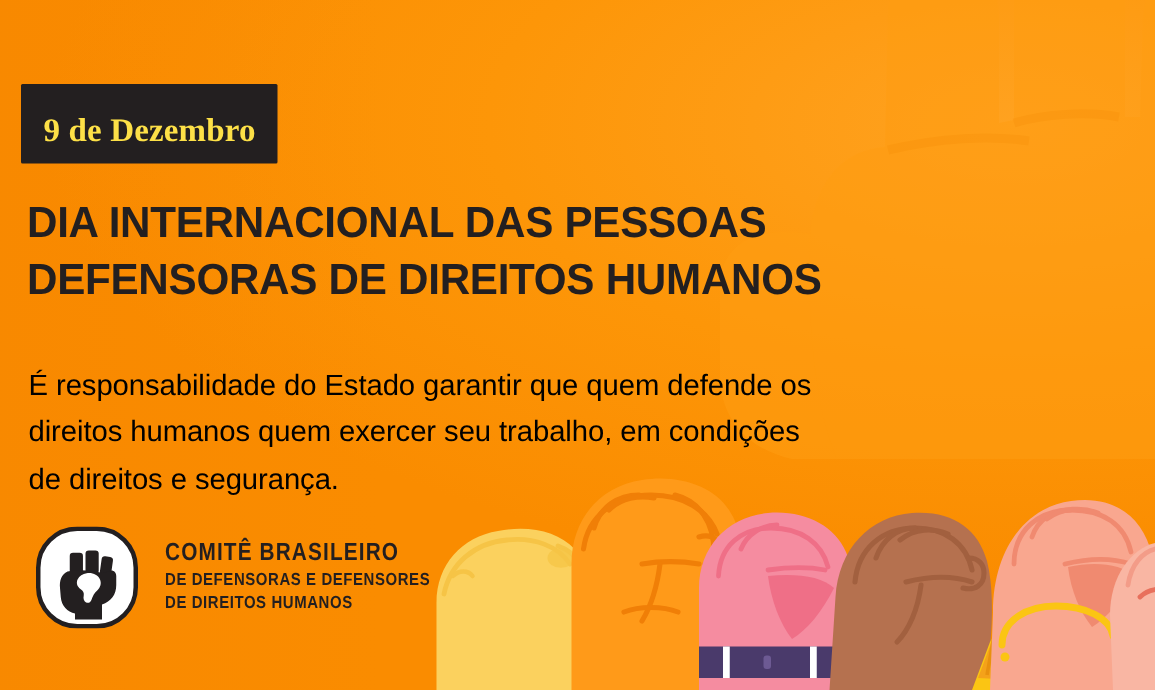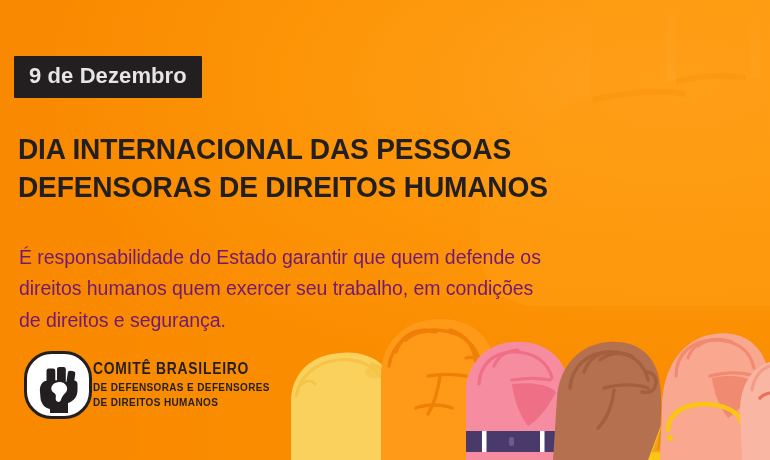--- a/index.html
+++ b/index.html
@@ -42,27 +42,28 @@
     opacity: .55;
     pointer-events: none;
   }
 
   
   .date-badge {
     position: absolute;
     left: 14px;
     top: 56px;
     background: #231f20;
-    color: #e5e5e5;
+    color: #fde047;
     font-size: 22px;
     font-weight: bold;
     letter-spacing: .1px;
     line-height: 1;
-    padding: 9px 15px 11px 15px;
+    padding: 20px 15px 11px 15px;
     border-radius: 1px;
+    font-family: Liberation Serif, serif;
   }
 
   
   .headline {
     position: absolute;
     left: 18px;
     top: 112px;
     width: 660px;
     color: #231f20;
     font-size: 29px;
@@ -74,36 +75,36 @@
     transform-origin: left center;
   }
   .headline .l2 { display: block; }
 
   
   .body-copy {
     position: absolute;
     left: 19px;
     top: 222px;
     width: 640px;
-    color: #701a75;
+    color: #000000;
     font-size: 19.5px;
     line-height: 1.62;
     letter-spacing: -0.05px;
     font-weight: normal;
   }
   .body-copy span { display: block; }
 
   
   .logo-lockup {
     position: absolute;
     left: 24px;
     top: 351px;
     display: flex;
     align-items: center;
-    gap: 1px;
+    gap: 18px;
   }
   .logo-mark {
     width: 68px;
     height: 68px;
     flex: 0 0 68px;
   }
   .logo-text { color: #231f20; }
   .logo-text .lt-1 {
     display: block;
     font-size: 16.5px;

